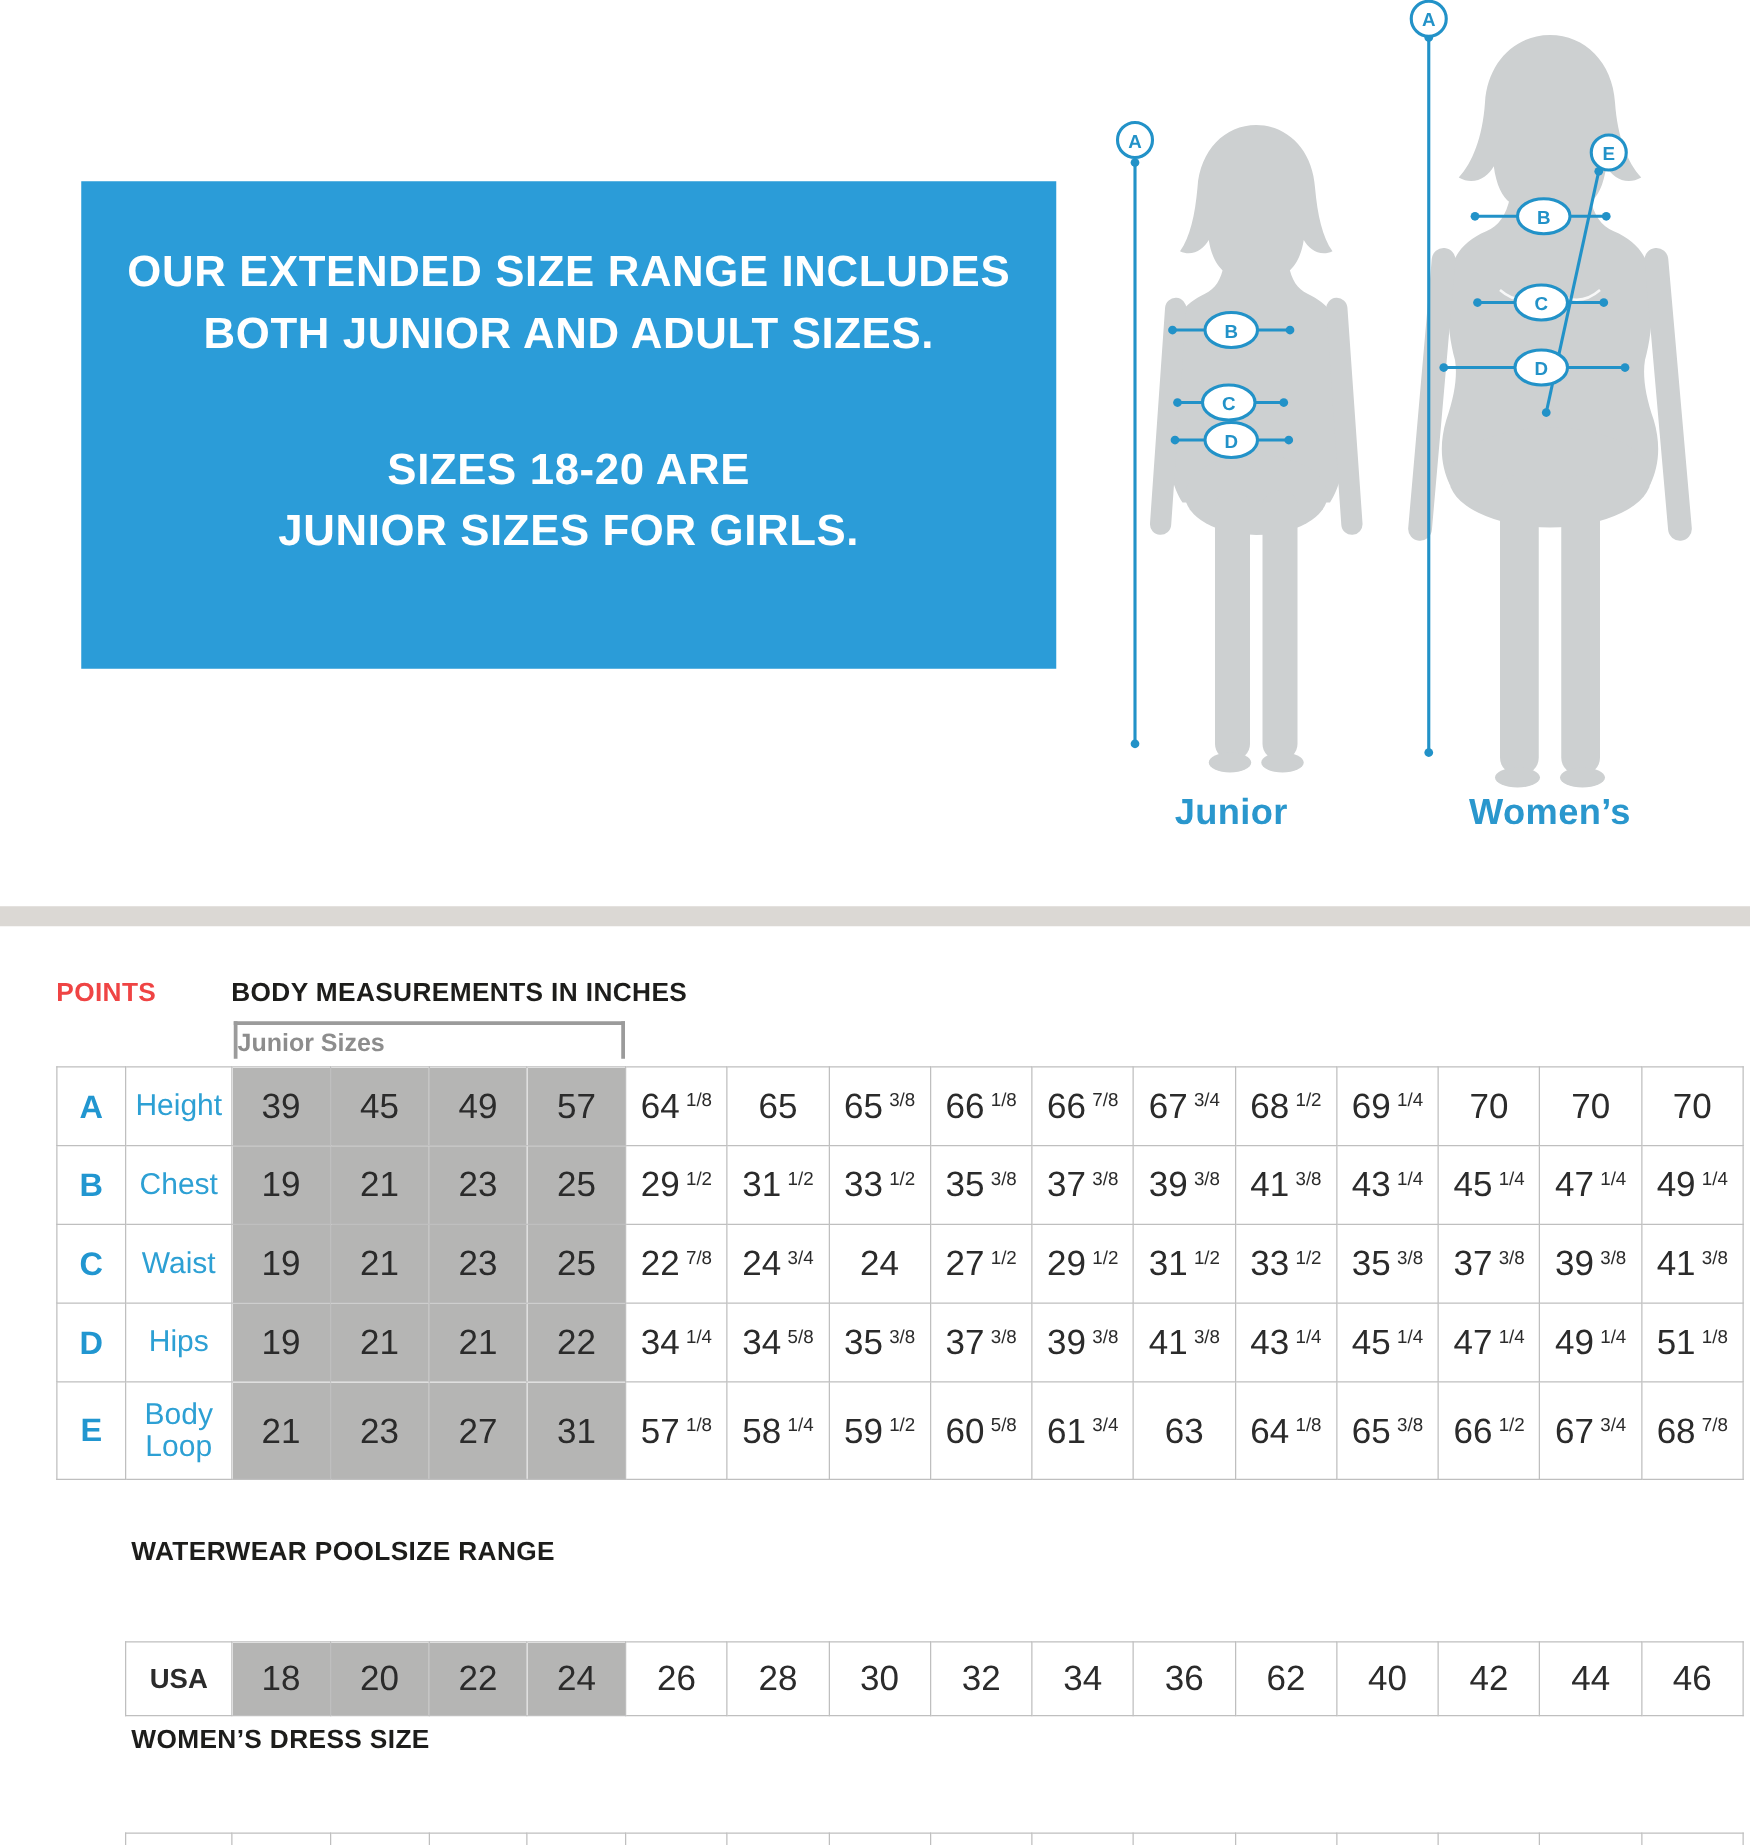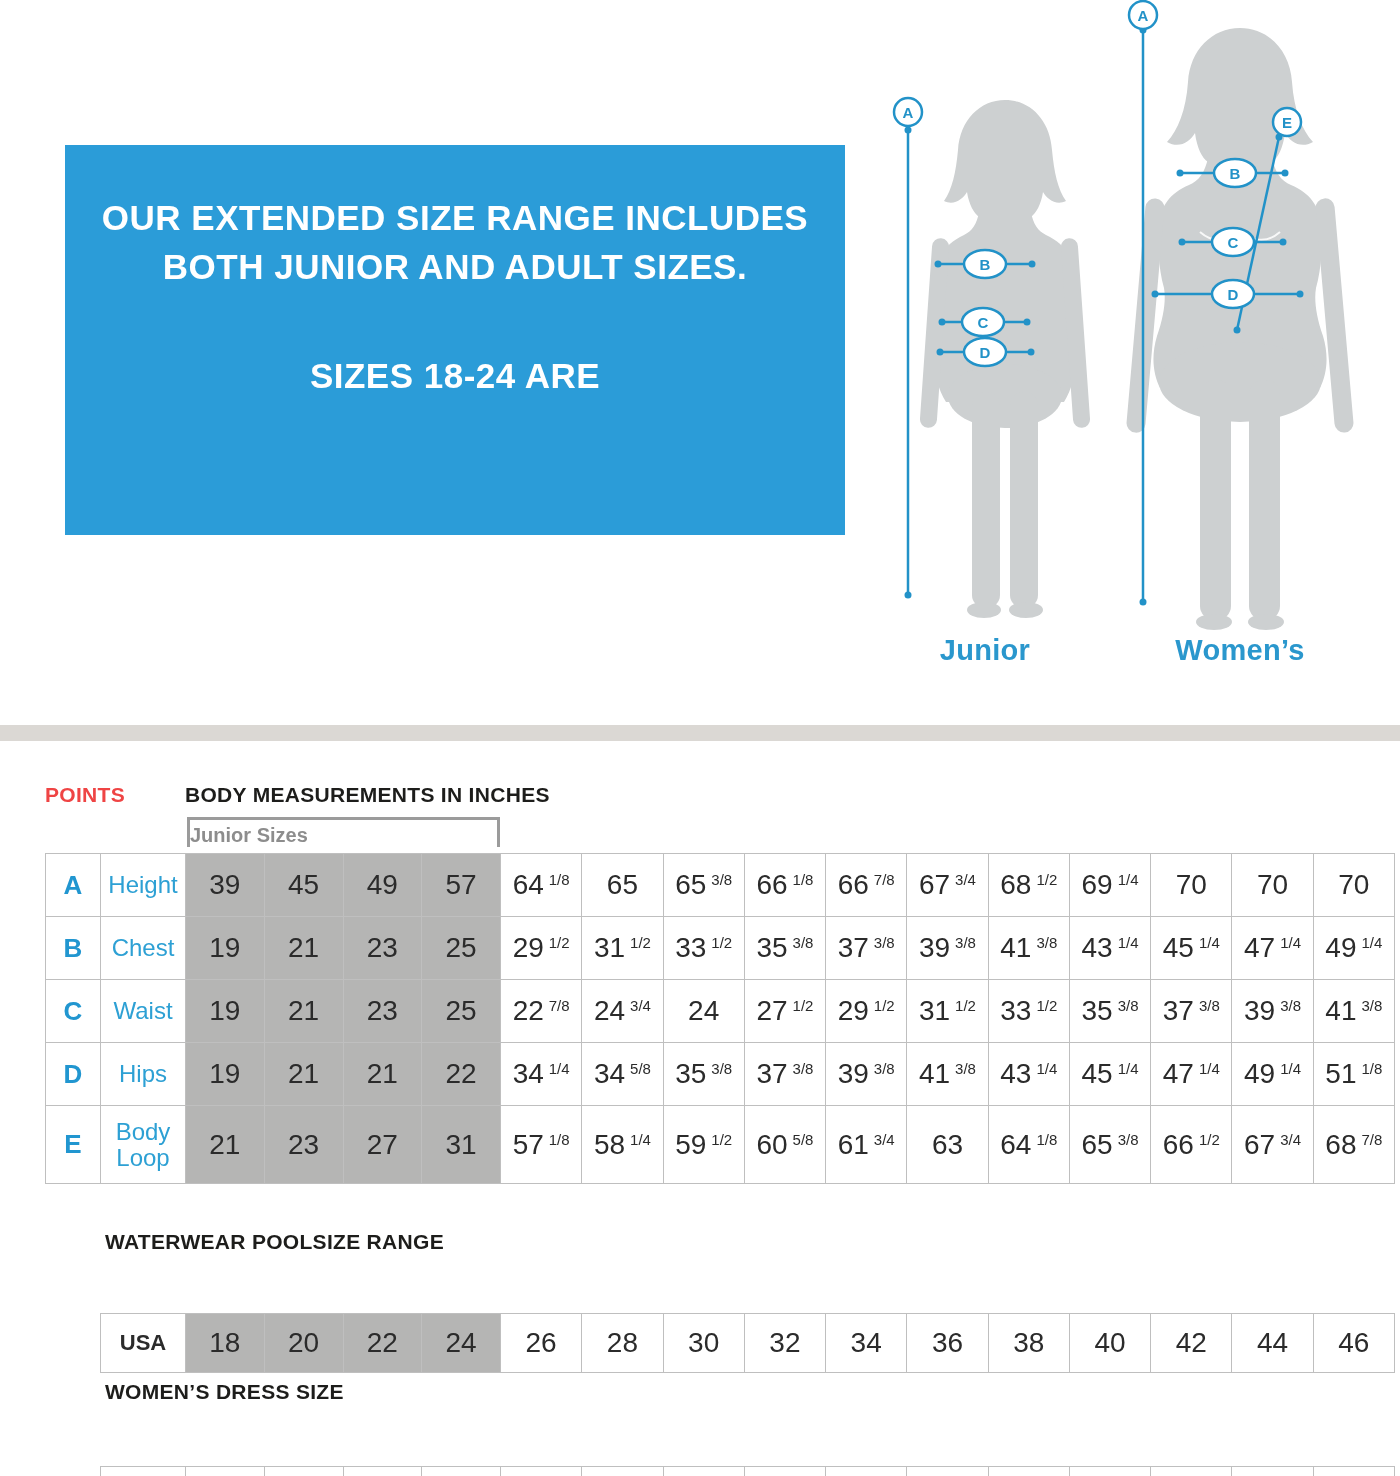--- a/index.html
+++ b/index.html
@@ -66,21 +66,22 @@
   .pool-table { top:1265px; }
   .dress-table { top:1418px; }
   .c-usa { font-size:22px !important; font-weight:bold; color:#151515; }
 </style>
 </head>
 <body>
 
 <div class="banner">
   <div class="bline p1">OUR EXTENDED SIZE RANGE INCLUDES</div>
   <div class="bline">BOTH JUNIOR AND ADULT SIZES.</div>
-  <div class="bline p2">SIZES 18-24 ARE</div>
+  <div class="bline p2">SIZES 18-20 ARE</div>
+  <div class="bline">JUNIOR SIZES FOR GIRLS.</div>
 </div>
 
 <svg class="figures-svg" viewBox="0 0 530 690">
 
   <g>
     <path class="sil" d="M135,100 C110,100 90,120 88,150 C86,172 82,190 74,201 C84,206 93,199 97,192 C99,205 104,213 109,217 L161,217 C166,213 171,205 173,192 C177,199 186,206 196,201 C188,190 184,172 182,150 C180,120 160,100 135,100 Z"></path>
     <path class="sil" d="M109,212 L161,212 C163,224 168,231 176,235 C193,243 202,255 204,272 L207,340 C208,368 202,390 194,402 L76,402 C68,390 62,368 63,340 L66,272 C68,255 77,243 94,235 C102,231 107,224 109,212 Z"></path>
     <rect class="sil" x="56" y="238" width="17" height="190" rx="8.5" transform="rotate(4 64 333)"></rect>
     <rect class="sil" x="197" y="238" width="17" height="190" rx="8.5" transform="rotate(-4 206 333)"></rect>
     <ellipse class="sil" cx="135" cy="396" rx="57" ry="32"></ellipse>
@@ -319,21 +320,21 @@
         <td class="c-junior">18</td>
         <td class="c-junior">20</td>
         <td class="c-junior">22</td>
         <td class="c-junior">24</td>
         <td>26</td>
         <td>28</td>
         <td>30</td>
         <td>32</td>
         <td>34</td>
         <td>36</td>
-        <td>38</td>
+        <td>62</td>
         <td>40</td>
         <td>42</td>
         <td>44</td>
         <td>46</td>
       </tr>
     </tbody>
 </table>
 
 <div class="sec-head dress-head">WOMEN’S DRESS SIZE</div>
 <table class="size-table dress-table">

